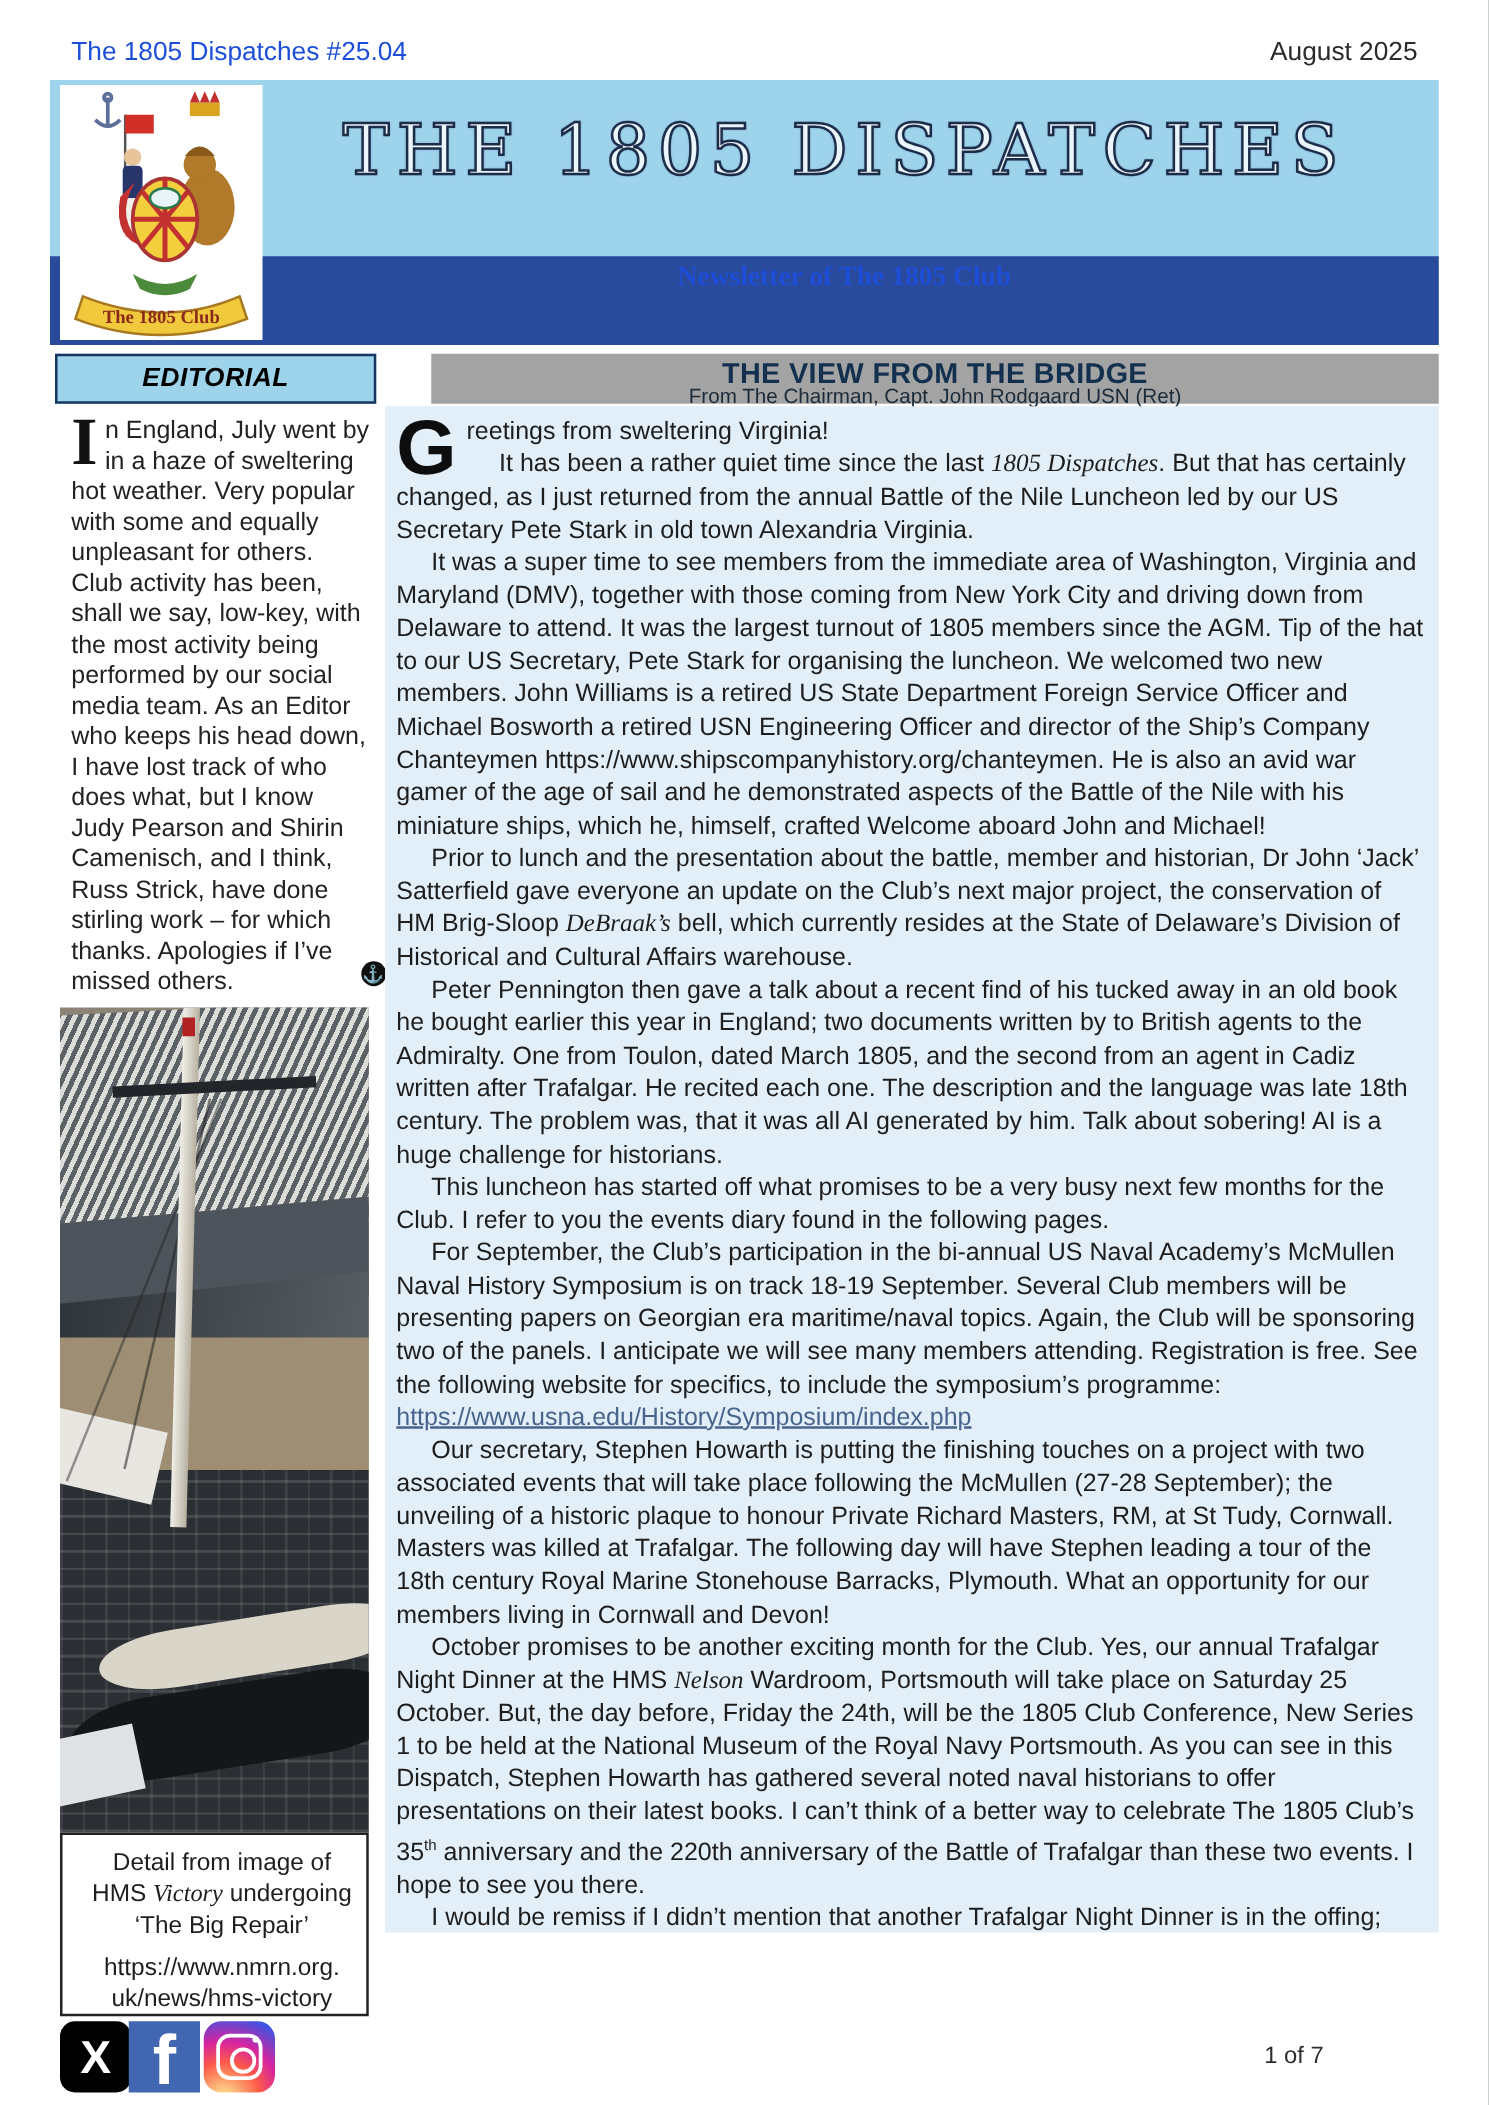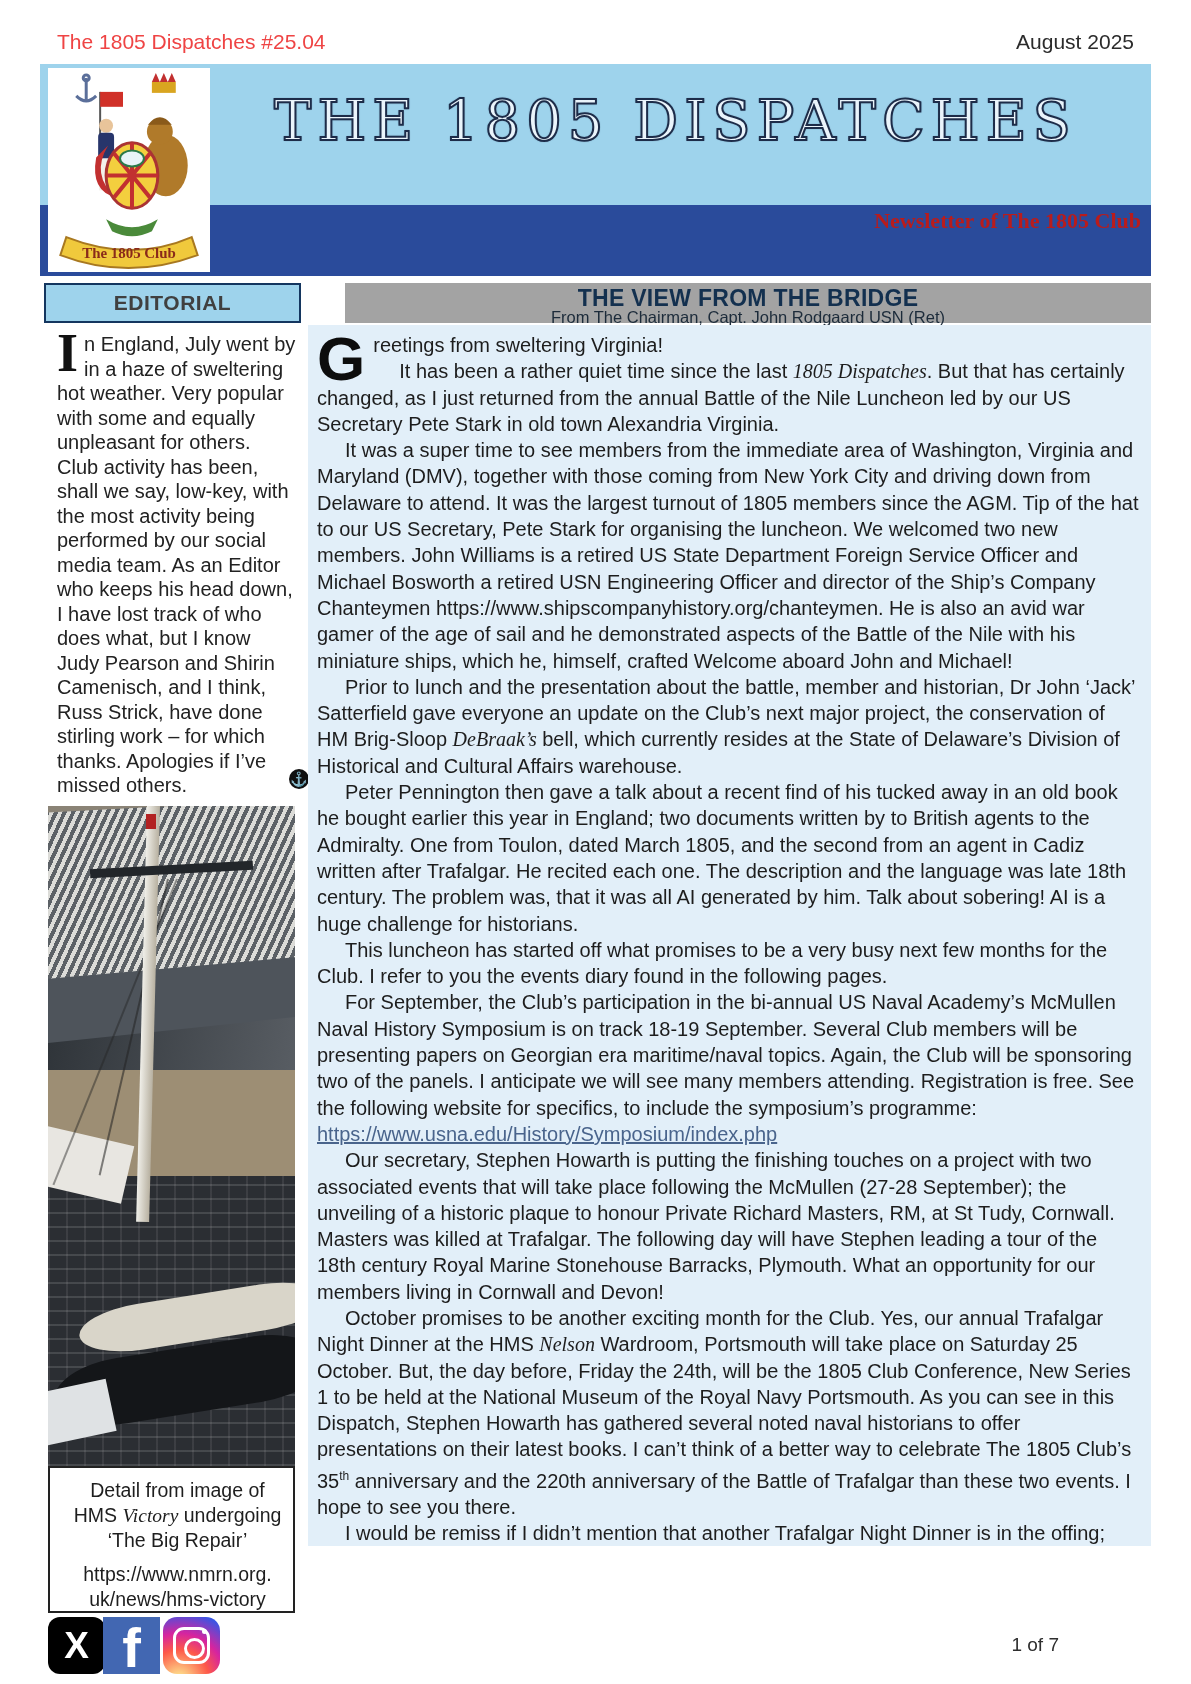--- a/index.html
+++ b/index.html
@@ -1,38 +1,38 @@
 <!DOCTYPE html>
 <html><head>
 <meta charset="utf-8">
 <style>
   html,body{margin:0;padding:0;background:#888;}
   #page{position:relative;width:1191px;height:1684px;background:#ffffff;margin:0 auto;
         font-family:"Liberation Sans",sans-serif;overflow:hidden;}
 
   
-  .hdr-left{position:absolute;left:57px;top:30px;font-size:21px;color:#ef4444;}
+  .hdr-left{position:absolute;left:57px;top:30px;font-size:21px;color:#1d4ed8;}
   .hdr-right{position:absolute;right:57px;top:30px;font-size:21px;color:#2b2b2b;}
 
   
   .masthead{position:absolute;left:40px;top:64px;width:1111px;height:212px;background:#9ed3ec;}
   .mast-band{position:absolute;left:0;bottom:0;width:100%;height:71px;background:#2a4b9b;}
   .crest{position:absolute;left:8px;top:4px;width:162px;height:204px;background:#fff;z-index:2;}
   .crest svg{display:block;width:100%;height:100%;}
   .crest text{font-family:"Liberation Serif",serif;}
   .mast-title{position:absolute;left:170px;right:10px;top:24px;text-align:center;
       font-family:"DejaVu Serif",serif;font-size:56px;letter-spacing:6px;
       color:#eaf4fb;-webkit-text-stroke:2px #1d2c49;text-shadow:0 0 2px #1d2c49;white-space:nowrap;}
   .mast-sub{position:absolute;left:170px;right:10px;bottom:0;height:91px;line-height:71px;
-      text-align:right;color:#b91c1c;font-family:"Liberation Serif",serif;font-weight:bold;font-size:22px;}
+      text-align:center;color:#1d4ed8;font-family:"Liberation Serif",serif;font-weight:bold;font-size:22px;}
 
   
   .editorial-box{position:absolute;left:44px;top:283px;width:257px;height:40px;background:#9ed3ec;
       border:2px solid #14365f;box-sizing:border-box;text-align:center;line-height:35px;
-      font-weight:bold;font-size:21px;color:#404040;letter-spacing:.5px;}
+      font-weight:bold;font-size:21px;color:#000000;letter-spacing:.5px;font-style:italic;}
   .editorial-body{position:absolute;left:57px;top:332px;width:240px;font-size:20px;
       line-height:24.5px;color:#222222;}
   .dropcap-i{float:left;font-family:"Liberation Serif",serif;font-weight:bold;font-size:54px;
       line-height:42px;padding-right:6px;color:#111;}
   .dingbat{position:absolute;left:289px;top:769px;width:20px;height:20px;border-radius:50%;
       background:#101010;color:#fff;font-size:14px;line-height:20px;text-align:center;}
 
   
   .photo{position:absolute;left:48px;top:806px;width:247px;height:660px;overflow:hidden;background:#8a8376;}
   .photo div{position:absolute;}

